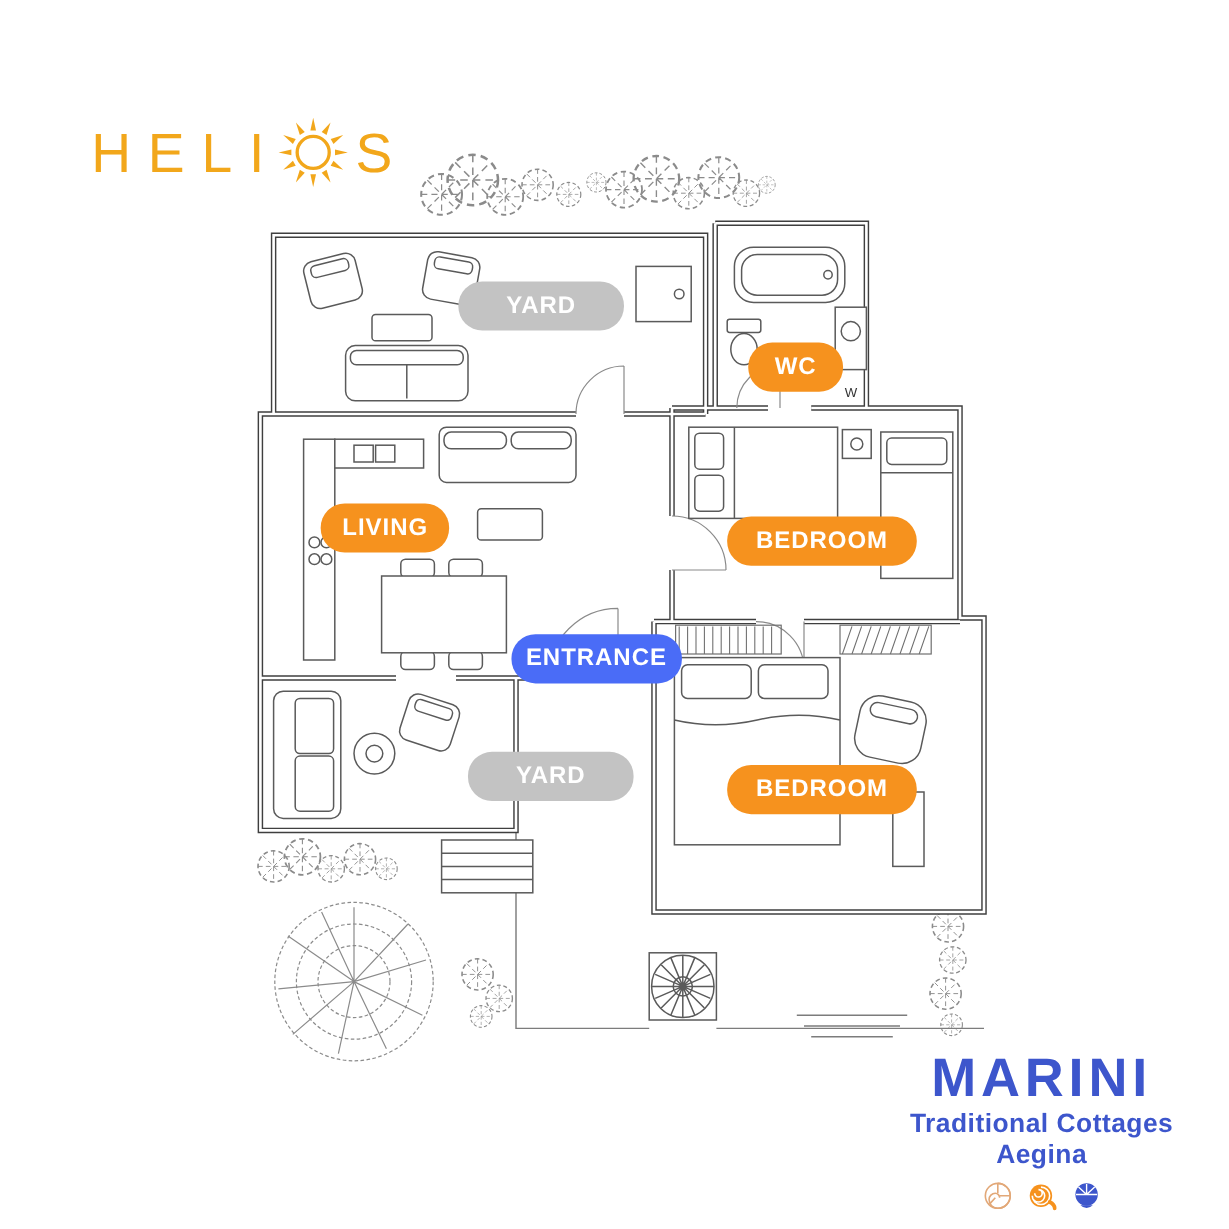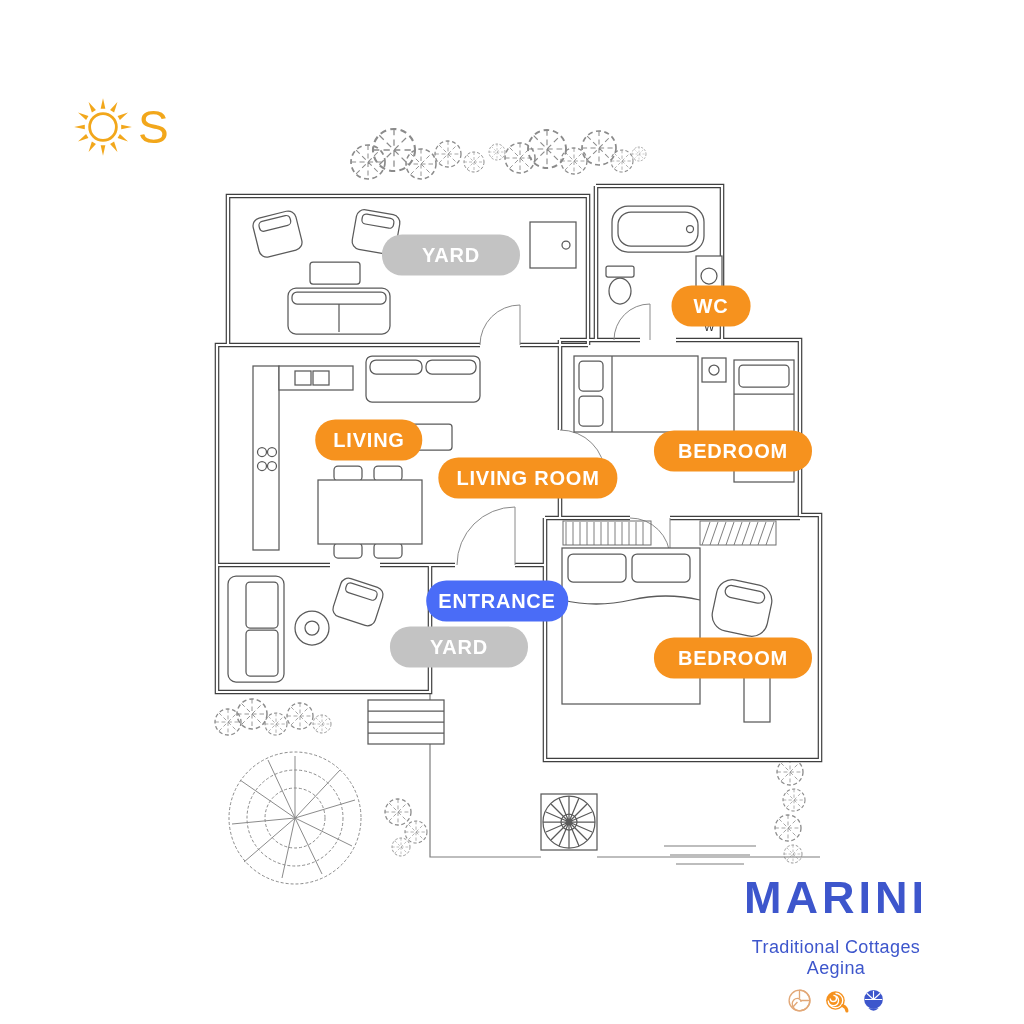--- a/index.html
+++ b/index.html
@@ -18,44 +18,44 @@
   .hatchbox{stroke:#6f6f6f;stroke-width:1;fill:none;}
   .green{stroke:#8b8b8b;stroke-width:1;fill:none;}
   .scribble{stroke-dasharray:3 2;}
   .thin{stroke:#7c7c7c;stroke-width:1.2;fill:none;}
   .plan-text{font:11px "Liberation Sans",sans-serif;fill:#333;}
 
   
   .pill{position:absolute;transform:translate(-50%,-50%);color:#fff;font-size:20px;
         font-weight:600;letter-spacing:.8px;border-radius:20px;padding:9px 18px;
         white-space:nowrap;z-index:5;}
-  .pill-orange{background:var(--room-orange,#F6921E);margin-left:48px;}
+  .pill-orange{background:var(--room-orange,#F6921E);}
   .pill-gray{background:var(--yard-gray,#C3C3C3);}
   .pill-blue{background:var(--entrance-blue,#4A6CF7);}
   #pill-yard-top{left:451px;top:255px;padding:9px 40px;}
   #pill-wc{left:663px;top:306px;padding:9px 22px;}
   #pill-kitchen{left:321px;top:440px;}
   #pill-living-room{left:480px;top:478px;}
   #pill-bedroom-top{left:685px;top:451px;padding:9px 24px;}
-  #pill-entrance{left:497px;top:601px;padding:9px 12px;}
+  #pill-entrance{left:497px;top:549px;padding:9px 12px;}
   #pill-yard-bottom{left:459px;top:647px;padding:9px 40px;}
   #pill-bedroom-bottom{left:685px;top:658px;padding:9px 24px;}
 
   
   #helios-logo{position:absolute;left:76px;top:96px;display:flex;align-items:center;
         color:var(--helios-orange,#F2A71B);font-size:46px;font-weight:400;
         letter-spacing:14px;z-index:6;}
   #helios-logo .sun{width:62px;height:62px;margin:0 4px 0 -4px;flex:0 0 auto;}
 
   
-  #marini-logo{position:absolute;left:724px;top:874px;width:224px;text-align:center;z-index:6;}
+  #marini-logo{position:absolute;left:756px;top:874px;width:224px;text-align:center;z-index:6;}
   #marini-name{font-size:45px;font-weight:600;letter-spacing:4px;
         color:var(--marini-blue,#3D56CC);line-height:1.05;}
-  #marini-tagline{font-size:18px;font-weight:400;letter-spacing:.4px;
-        color:var(--marini-blue,#3D56CC);margin-top:16px;}
+  #marini-tagline{font-size:22px;font-weight:700;letter-spacing:.4px;
+        color:var(--marini-blue,#3D56CC);margin-top:2px;}
   #marini-shells{display:flex;justify-content:center;gap:10px;margin-top:8px;}
   #marini-shells svg{width:27px;height:27px;}
 </style>
 </head>
 <body>
 
 <div id="stage">
 
   <svg id="plan-svg" viewBox="0 0 1024 1024" xmlns="http://www.w3.org/2000/svg">
 
@@ -262,27 +262,27 @@
     <g class="furn" transform="rotate(12 742 608)">
       <rect x="714" y="582" width="56" height="52" rx="16"></rect>
       <rect x="722" y="588" width="40" height="12" rx="6"></rect>
     </g>
     <rect class="furn" x="744" y="660" width="26" height="62"></rect>
   </svg>
 
   <div class="pill pill-gray" id="pill-yard-top">YARD</div>
   <div class="pill pill-orange" id="pill-wc">WC</div>
   <div class="pill pill-orange" id="pill-kitchen">LIVING</div>
-  <div class="pill pill-orange" id="pill-living-room">LIVING ROOM</div>
   <div class="pill pill-orange" id="pill-bedroom-top">BEDROOM</div>
   <div class="pill pill-blue" id="pill-entrance">ENTRANCE</div>
   <div class="pill pill-gray" id="pill-yard-bottom">YARD</div>
   <div class="pill pill-orange" id="pill-bedroom-bottom">BEDROOM</div>
 
   <div id="helios-logo">
+    <span>HELI</span>
     <svg class="sun" viewBox="0 0 58 58">
       <g fill="#F2A71B">
         <path d="M29,2 L26.8,12 L31.2,12 Z"></path>
         <path d="M29,2 L26.8,12 L31.2,12 Z" transform="rotate(30 29 29)"></path>
         <path d="M29,2 L26.8,12 L31.2,12 Z" transform="rotate(60 29 29)"></path>
         <path d="M29,2 L26.8,12 L31.2,12 Z" transform="rotate(90 29 29)"></path>
         <path d="M29,2 L26.8,12 L31.2,12 Z" transform="rotate(120 29 29)"></path>
         <path d="M29,2 L26.8,12 L31.2,12 Z" transform="rotate(150 29 29)"></path>
         <path d="M29,2 L26.8,12 L31.2,12 Z" transform="rotate(180 29 29)"></path>
         <path d="M29,2 L26.8,12 L31.2,12 Z" transform="rotate(210 29 29)"></path>

